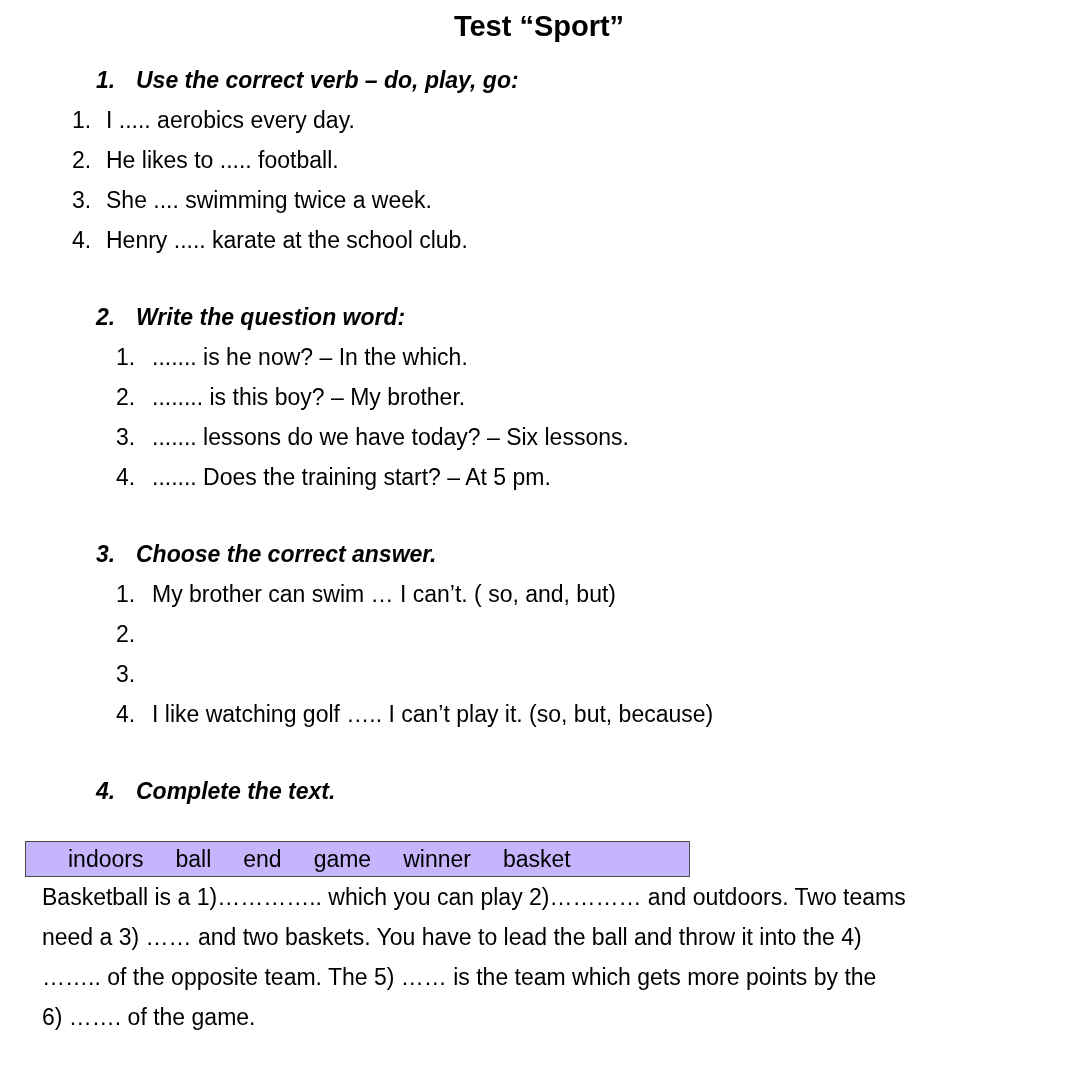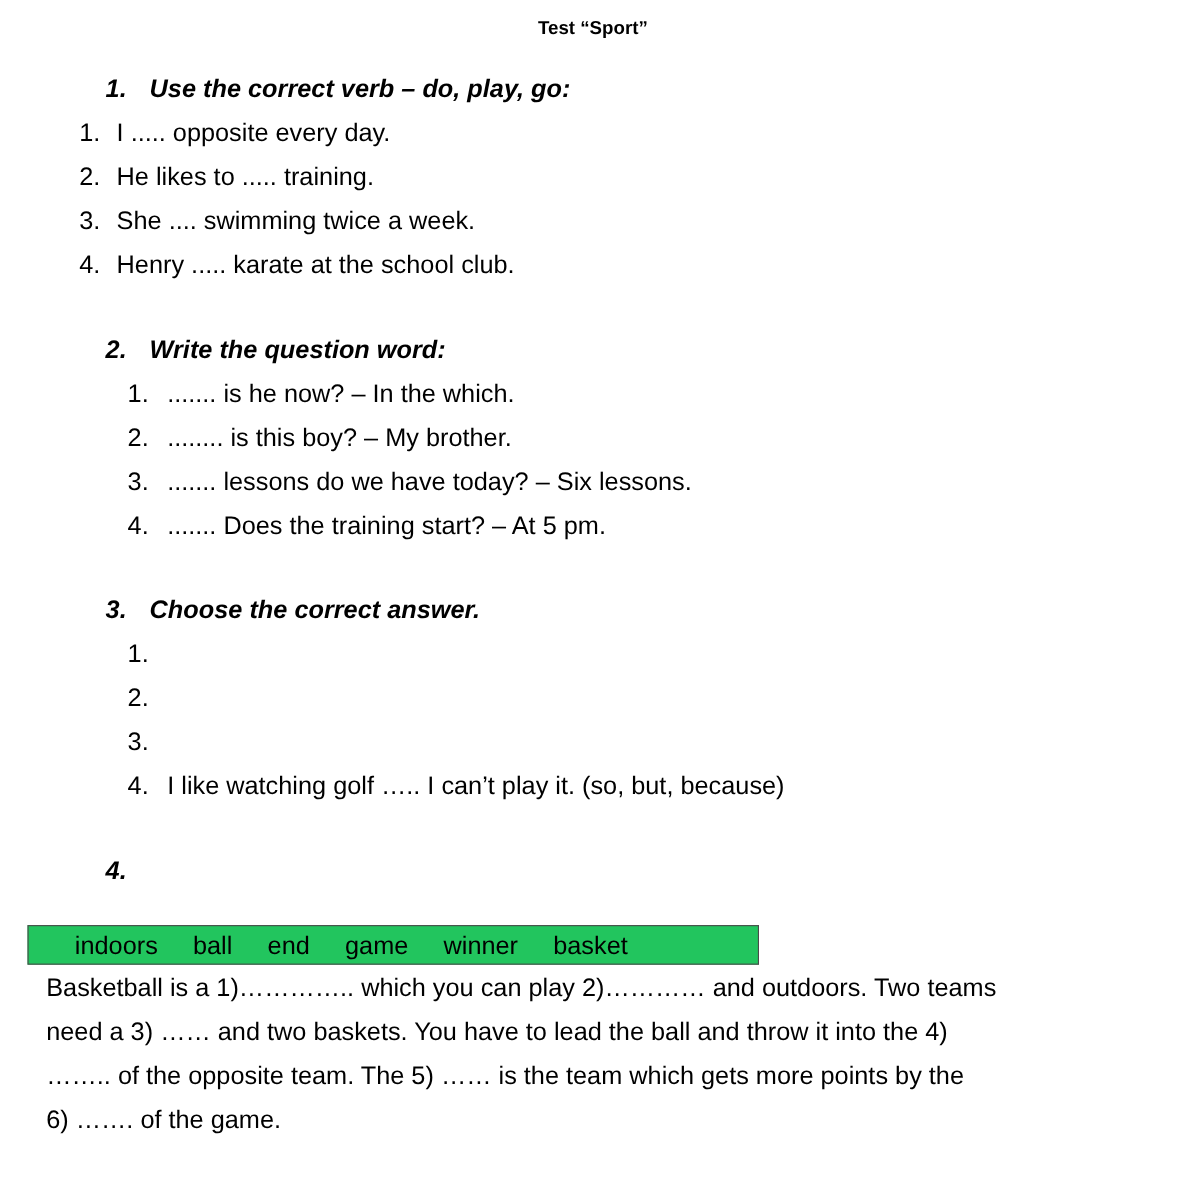--- a/index.html
+++ b/index.html
@@ -14,21 +14,21 @@
     width: 1080px;
     height: 1080px;
     padding: 6px 42px 0 40px;
     font-size: 23px;
     line-height: 40px;
     overflow: hidden;
   }
   .title {
     text-align: center;
     font-weight: 700;
-    font-size: 17px;
+    font-size: 29px;
     margin-bottom: 14px;
   }
   .section { margin-top: 37px; }
   .section.first { margin-top: 14px; }
   .section-heading {
     display: flex;
     font-weight: 700;
     font-style: italic;
     margin-left: 56px;
   }
@@ -45,21 +45,21 @@
   .word-bank {
     margin-left: -15px;
     margin-top: 30px;
     width: 665px;
     height: 36px;
     border: 1.5px solid #4a4a4a;
     display: flex;
     align-items: center;
     gap: 32px;
     padding-left: 42px;
-    background: #22c55e;
+    background: #c4b5fd;
   }
   .cloze {
     margin-left: -10px;
     width: 990px;
   }
   .cloze-line { white-space: nowrap; margin-left: 12px; }
 </style>
 </head>
 <body>
 
@@ -68,25 +68,25 @@
   <div class="title">Test “Sport”</div>
 
   <div class="section first">
     <div class="section-heading">
       <span class="sec-num">1.</span>
       <span class="sec-title">Use the correct verb – do, play, go:</span>
     </div>
     <div class="items indent-a">
       <div class="item">
         <span class="item-num">1.</span>
-        <span class="item-text">I ..... opposite every day.</span>
+        <span class="item-text">I ..... aerobics every day.</span>
       </div>
       <div class="item">
         <span class="item-num">2.</span>
-        <span class="item-text">He likes to ..... training.</span>
+        <span class="item-text">He likes to ..... football.</span>
       </div>
       <div class="item">
         <span class="item-num">3.</span>
         <span class="item-text">She .... swimming twice a week.</span>
       </div>
       <div class="item">
         <span class="item-num">4.</span>
         <span class="item-text">Henry ..... karate at the school club.</span>
       </div>
     </div>
@@ -118,37 +118,39 @@
   </div>
 
   <div class="section">
     <div class="section-heading">
       <span class="sec-num">3.</span>
       <span class="sec-title">Choose the correct answer.</span>
     </div>
     <div class="items indent-b">
       <div class="item">
         <span class="item-num">1.</span>
+        <span class="item-text">My brother can swim … I can’t. ( so, and, but)</span>
       </div>
       <div class="item">
         <span class="item-num">2.</span>
       </div>
       <div class="item">
         <span class="item-num">3.</span>
       </div>
       <div class="item">
         <span class="item-num">4.</span>
         <span class="item-text">I like watching golf ….. I can’t play it. (so, but, because)</span>
       </div>
     </div>
   </div>
 
   <div class="section">
     <div class="section-heading">
       <span class="sec-num">4.</span>
+      <span class="sec-title">Complete the text.</span>
     </div>
 
     <div class="word-bank">
       <span>indoors</span>
       <span>ball</span>
       <span>end</span>
       <span>game</span>
       <span>winner</span>
       <span>basket</span>
     </div>

